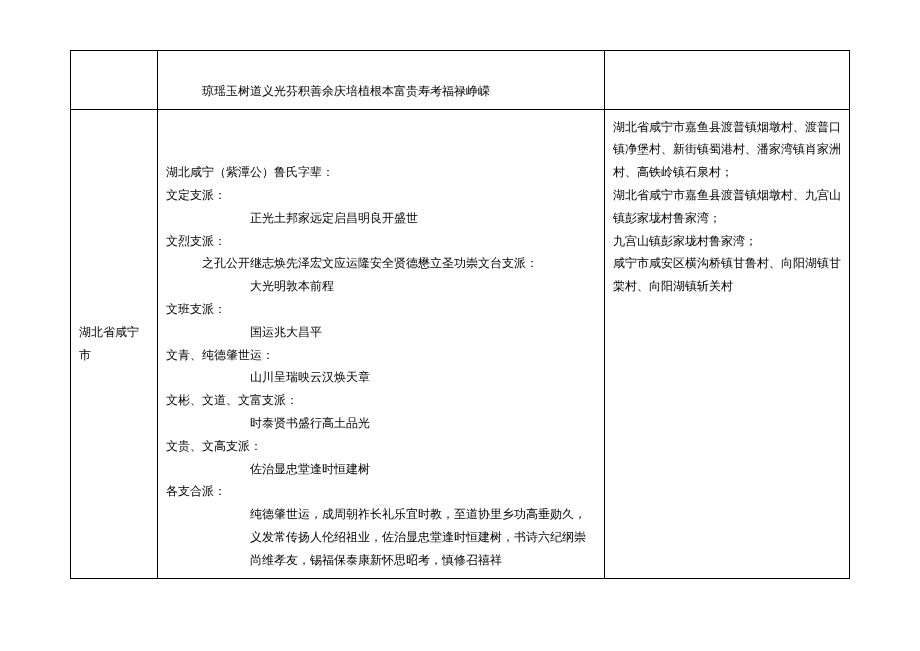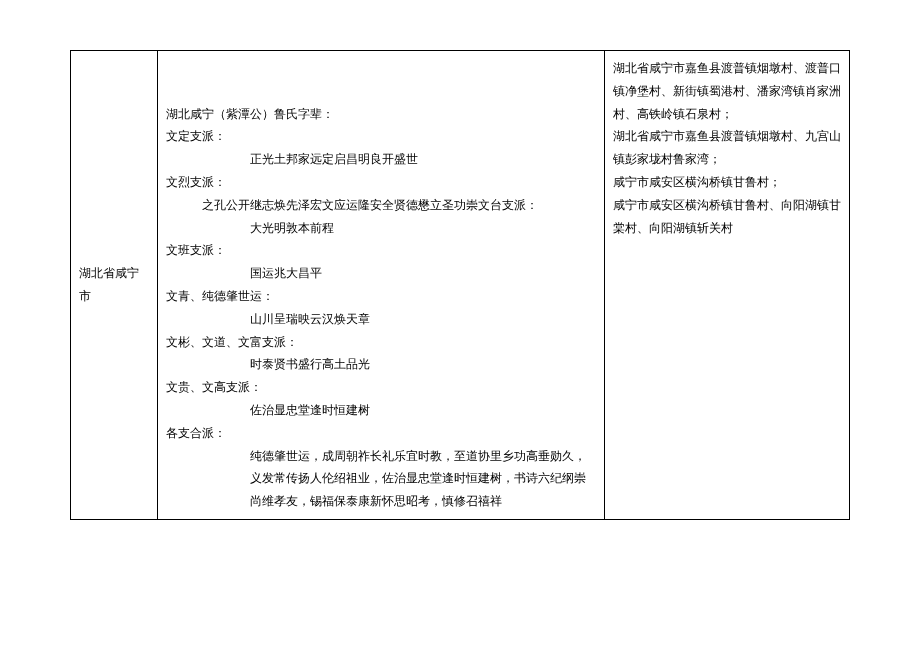--- a/index.html
+++ b/index.html
@@ -32,20 +32,28 @@
   .indent-1 { padding-left: 3em; display: block; }
   .indent-2 { padding-left: 7em; display: block; }
   .block { display: block; }
 </style>
 </head>
 <body>
 
 <div class="page">
 <table>
   <tbody>
+        <tr>
+    <td class="col-region"></td>
+    <td class="col-main">
+      <span class="block">&nbsp;</span>
+      <span class="indent-1">琼瑶玉树道义光芬积善余庆培植根本富贵寿考福禄峥嵘</span>
+    </td>
+    <td class="col-places"></td>
+  </tr>
   <tr>
     <td class="col-region">
       <span>湖北省咸宁市</span>
     </td>
     <td class="col-main">
       <span class="block">&nbsp;</span>
       <span class="block">&nbsp;</span>
       <span class="block">湖北咸宁（紫潭公）鲁氏字辈：</span>
       <span class="block">文定支派：</span>
       <span class="indent-2">正光土邦家远定启昌明良开盛世</span>
@@ -59,19 +67,19 @@
       <span class="block">文彬、文道、文富支派：</span>
       <span class="indent-2">时泰贤书盛行高土品光</span>
       <span class="block">文贵、文高支派：</span>
       <span class="indent-2">佐治显忠堂逢时恒建树</span>
       <span class="block">各支合派：</span>
       <span class="indent-2">纯德肇世运，成周朝祚长礼乐宜时教，至道协里乡功高垂勋久，义发常传扬人伦绍祖业，佐治显忠堂逢时恒建树，书诗六纪纲崇尚维孝友，锡福保泰康新怀思昭考，慎修召禧祥</span>
     </td>
     <td class="col-places">
       <span class="block">湖北省咸宁市嘉鱼县渡普镇烟墩村、渡普口镇净堡村、新街镇蜀港村、潘家湾镇肖家洲村、高铁岭镇石泉村；</span>
       <span class="block">湖北省咸宁市嘉鱼县渡普镇烟墩村、九宫山镇彭家垅村鲁家湾；</span>
-      <span class="block">咸宁市咸安区横沟桥镇甘鲁村；</span>
+      <span class="block">九宫山镇彭家垅村鲁家湾；</span>
       <span class="block">咸宁市咸安区横沟桥镇甘鲁村、向阳湖镇甘棠村、向阳湖镇斩关村</span>
     </td>
   </tr>
 </tbody>
     </table>
 </div>
 
 </body></html>

